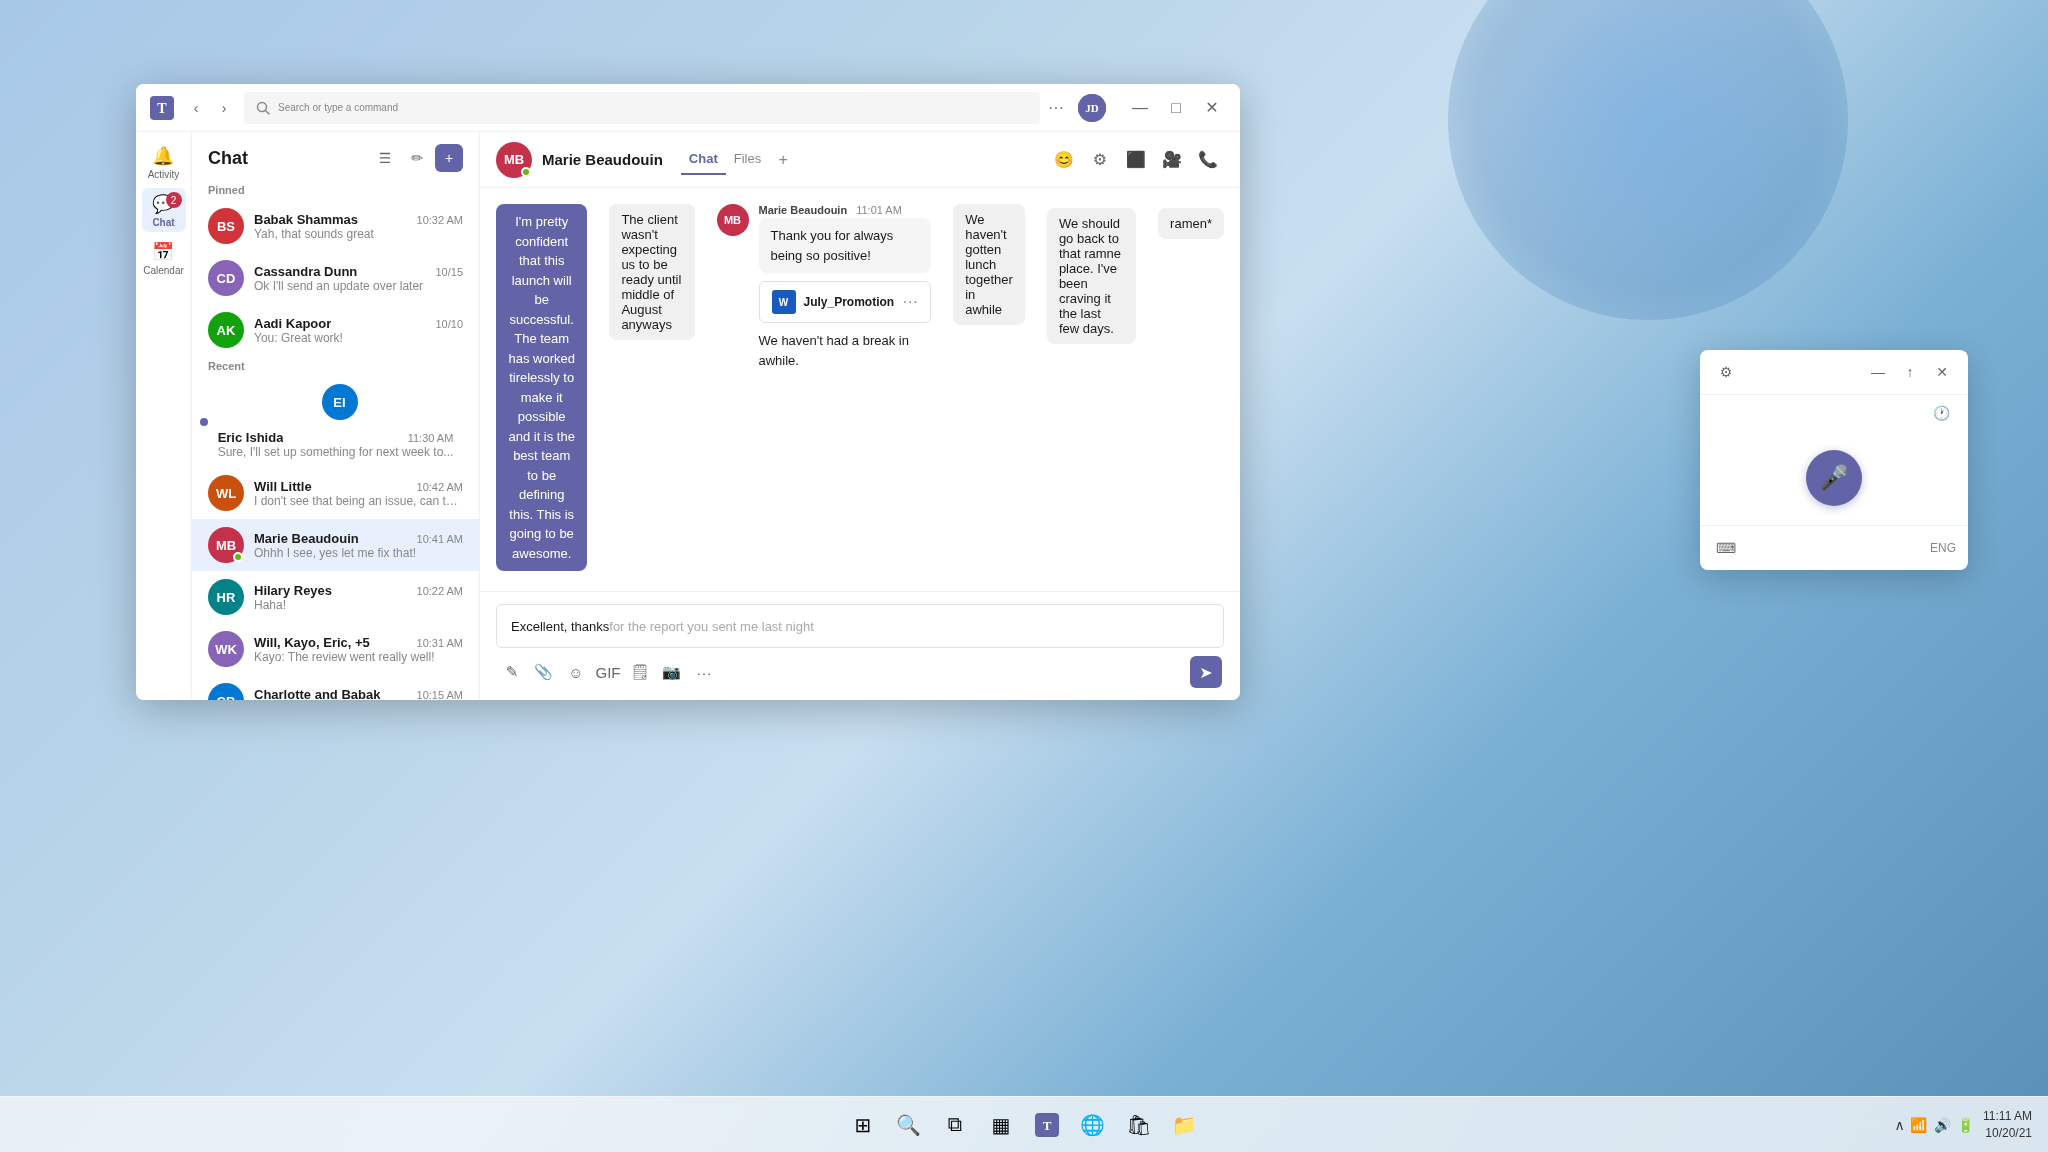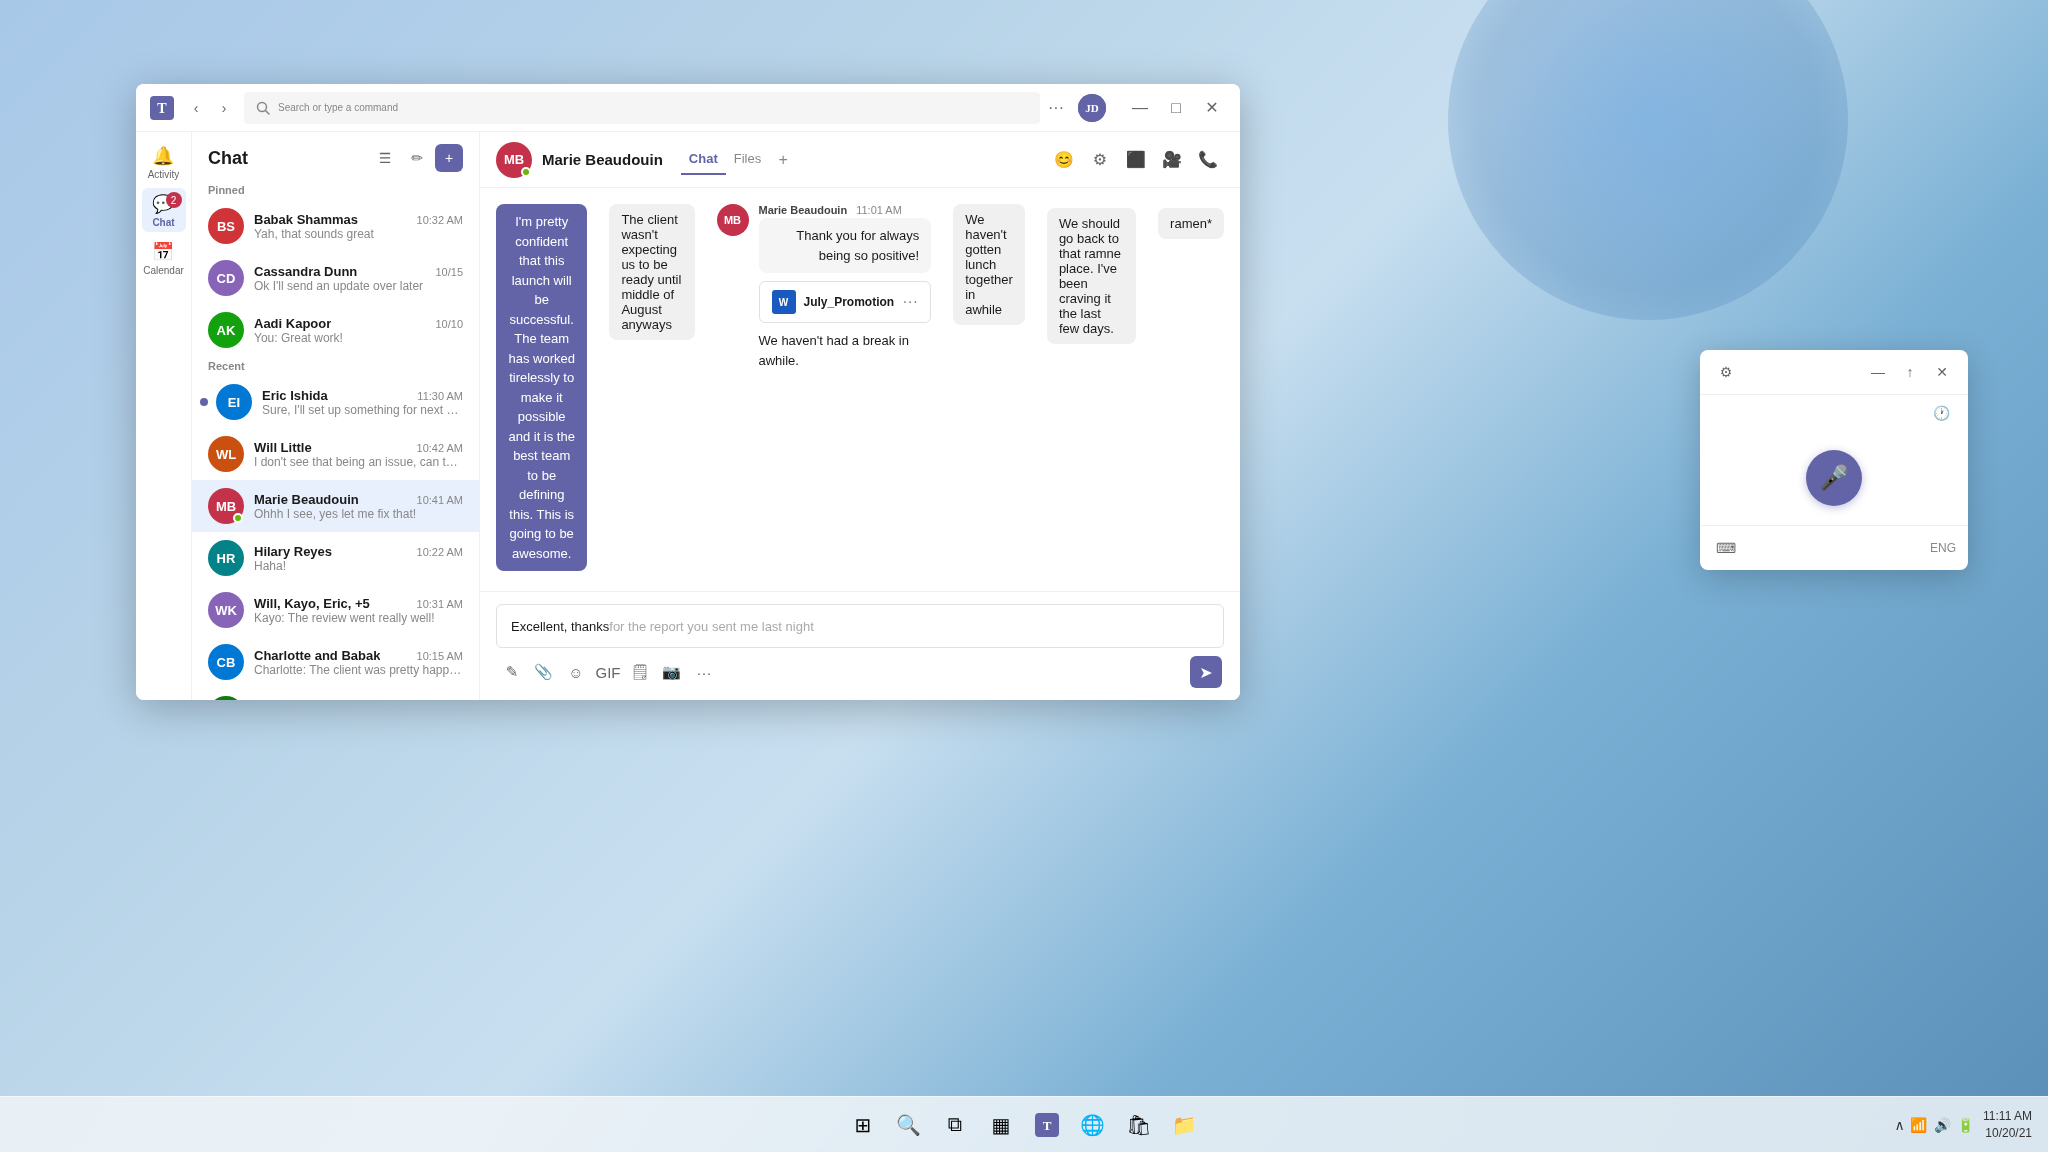--- a/index.html
+++ b/index.html
@@ -459,21 +459,20 @@
       margin-bottom: 2px;
     }
     .msg-meta .sender { font-weight: 600; color: #444; margin-right: 6px; }
     .msg-bubble {
       background: #f5f5f5;
       border-radius: 8px;
       padding: 8px 12px;
       font-size: 13px;
       color: #1a1a1a;
       line-height: 1.5;
-      text-align: right;
     }
     .msg-bubble.purple {
       background: #6264a7;
       color: #fff;
       border-radius: 8px;
     }
     .msg-bubble-right {
       display: inline-block;
       background: #f0f0f0;
       border-radius: 8px;
@@ -757,21 +756,21 @@
           <div class="chat-name-row">
             <span class="chat-name">Aadi Kapoor</span>
             <span class="chat-time">10/10</span>
           </div>
           <div class="chat-preview">You: Great work!</div>
         </div>
       </div>
 
       <div class="section-label">Recent</div>
 
-      <div class="chat-item" style="position:relative;">
+      <div class="chat-item" style="position:relative;flex-direction:column;">
         <div class="unread-dot"></div>
         <div class="chat-avatar ei-avatar" style="margin-left:8px;">EI</div>
         <div class="chat-info">
           <div class="chat-name-row">
             <span class="chat-name">Eric Ishida</span>
             <span class="chat-time">11:30 AM</span>
           </div>
           <div class="chat-preview">Sure, I'll set up something for next week to...</div>
         </div>
       </div>

